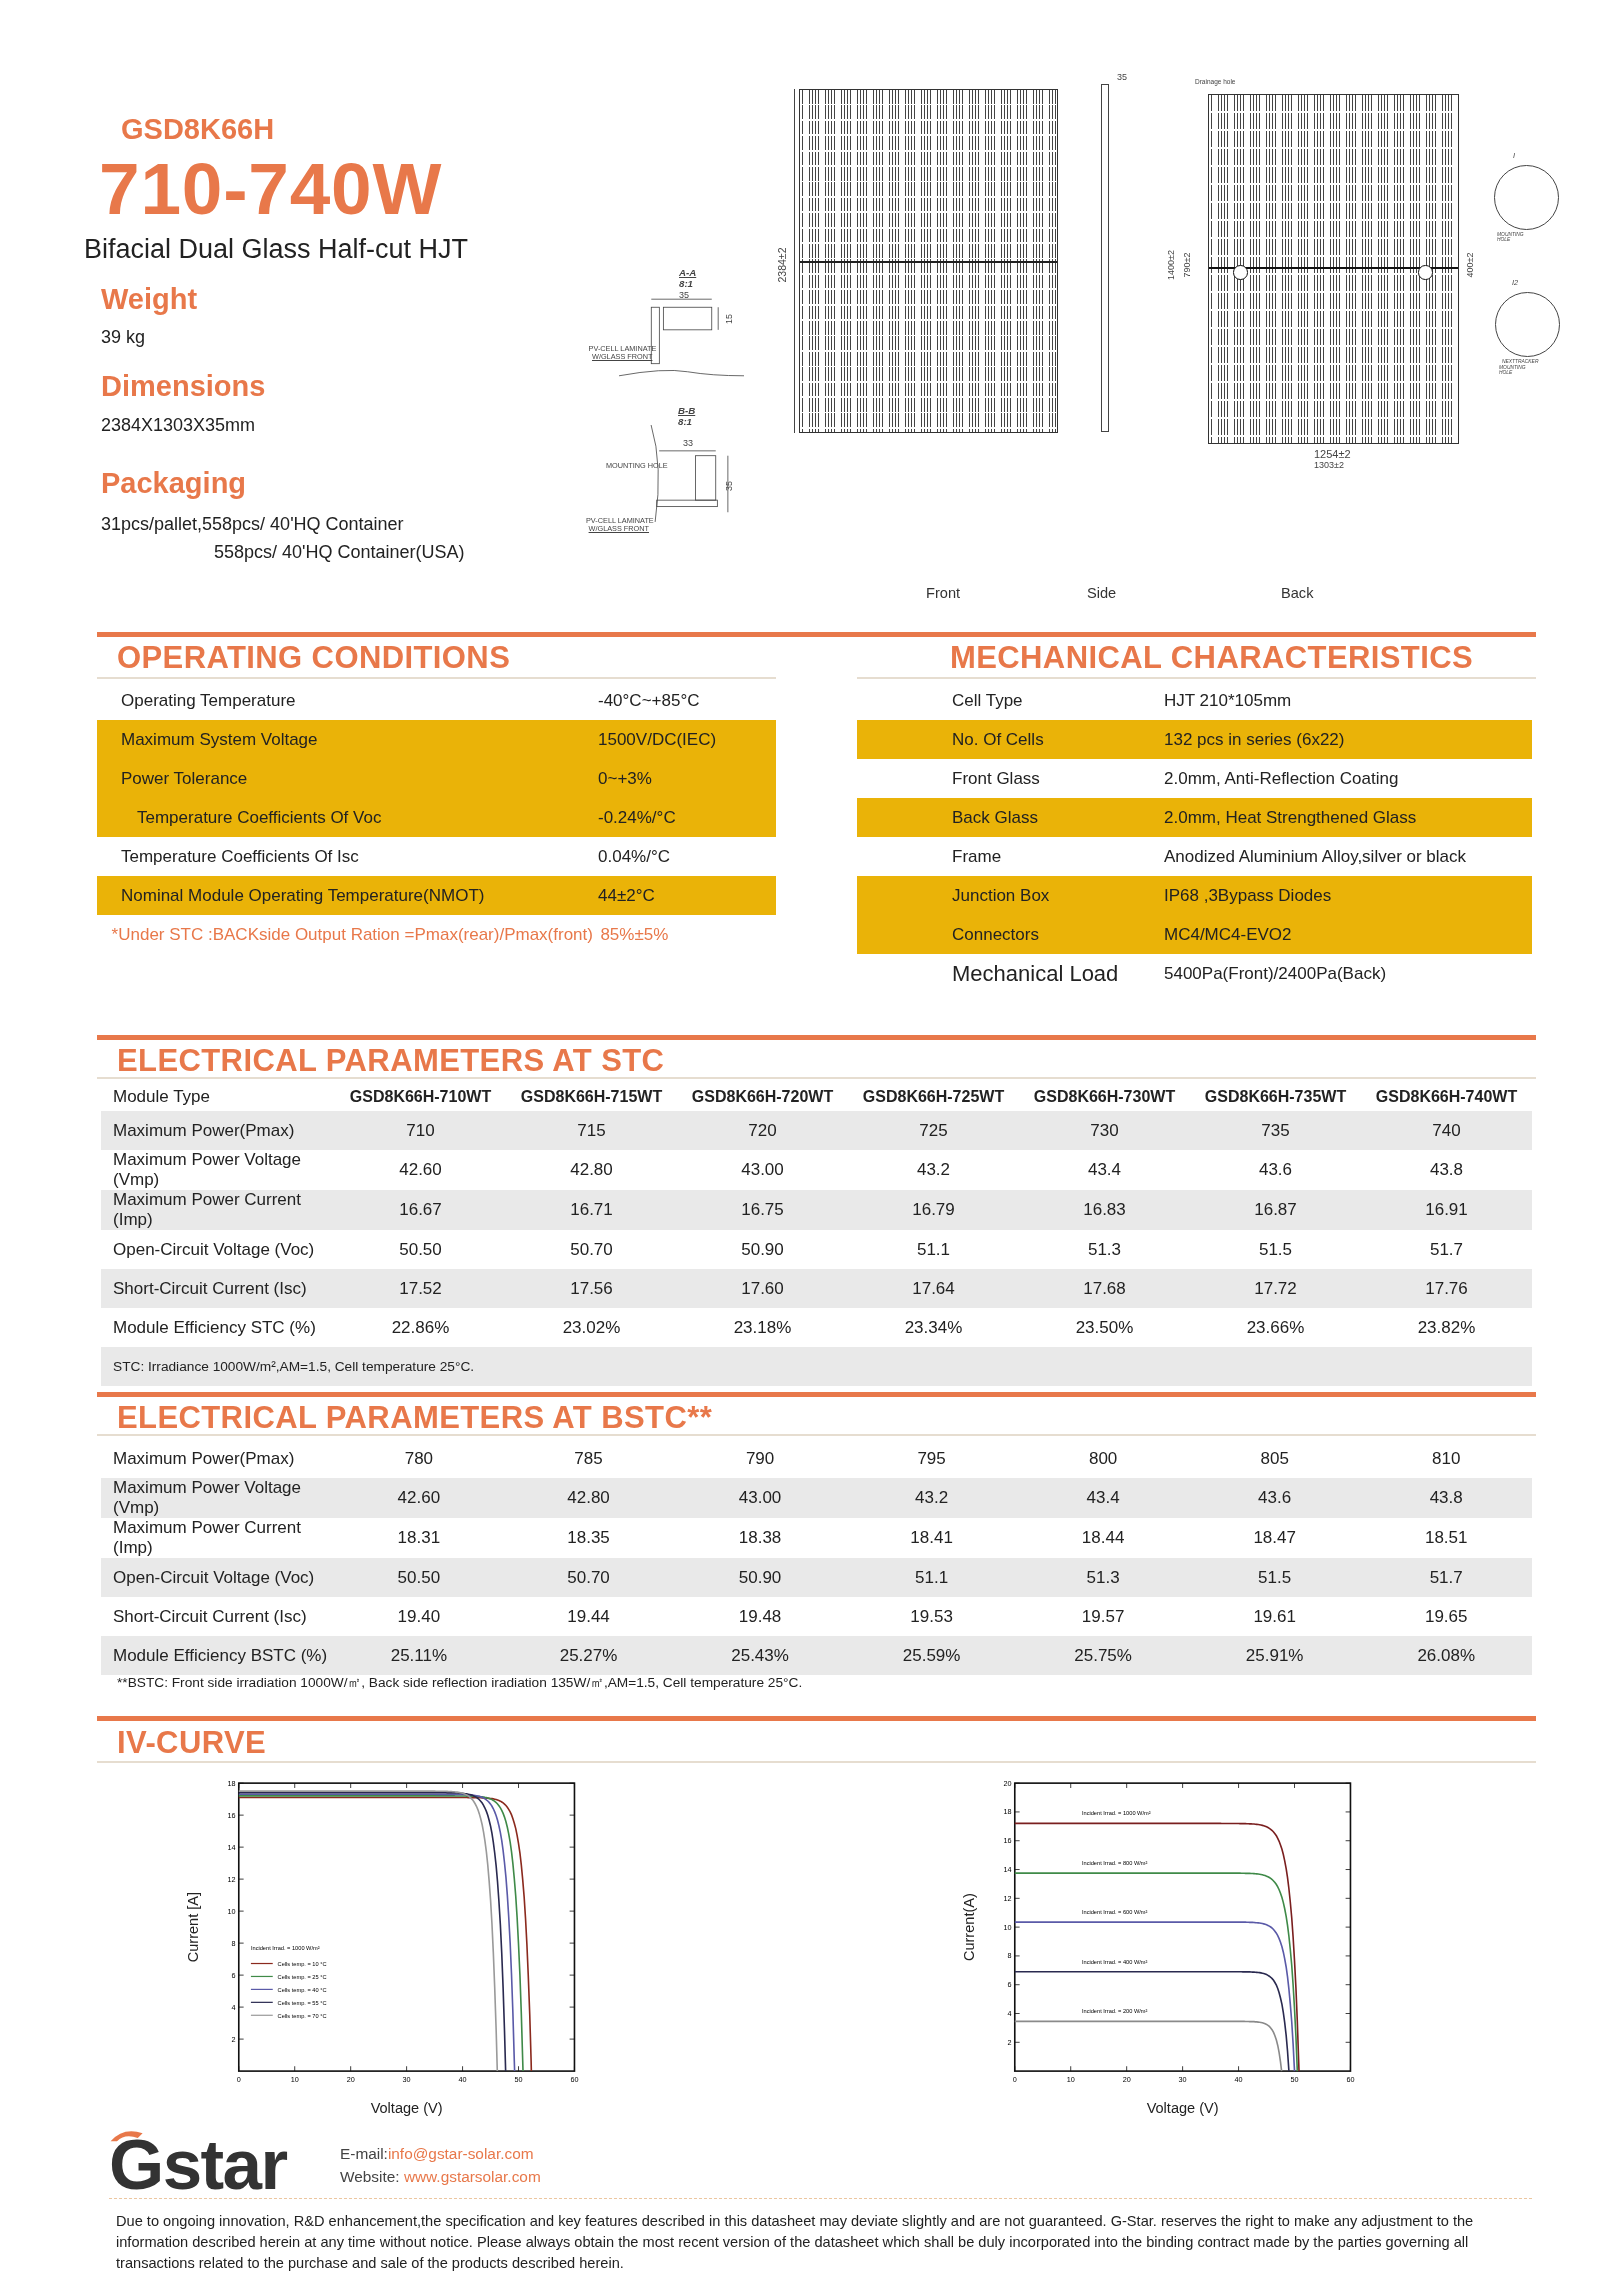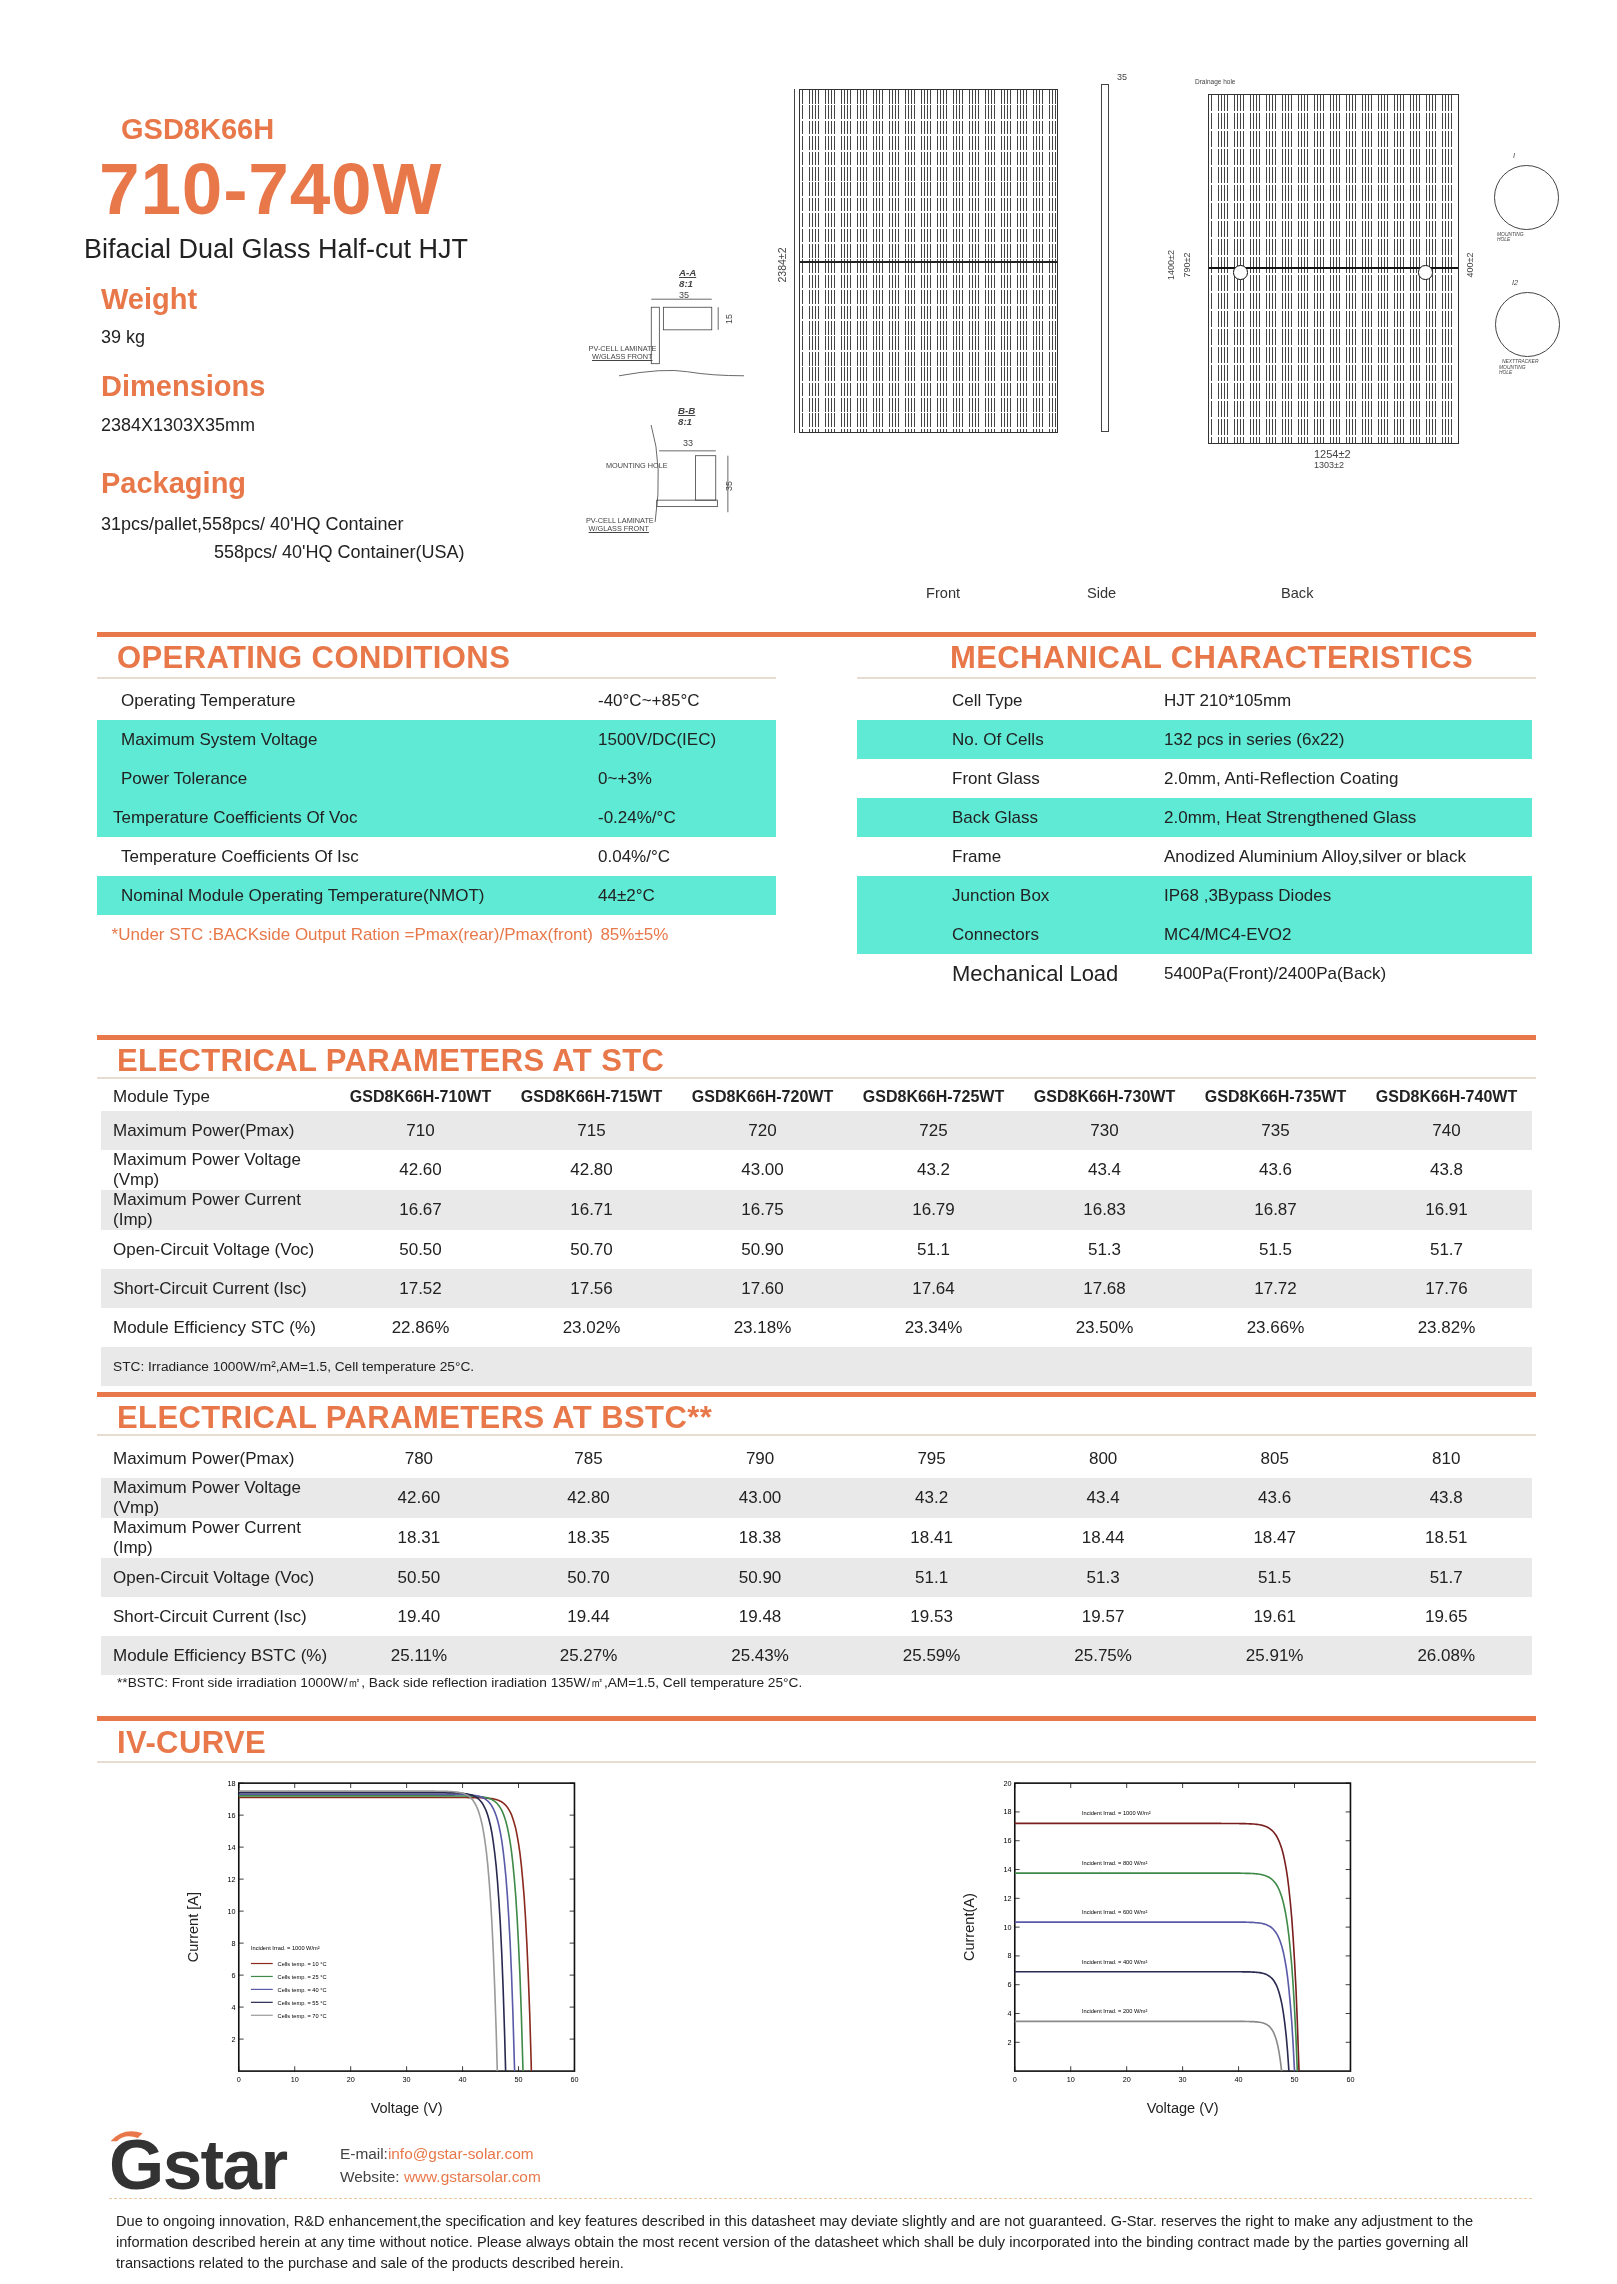--- a/index.html
+++ b/index.html
@@ -19,21 +19,21 @@
   .tiny { font-size: 7.3px; color: #444; font-family: "Liberation Sans", sans-serif; }
 
   
   .bar { height: 4.9px; background: #e8784a; }
   .thin { height: 1.6px; background: #e6ddd0; }
   .sec-title { font-size: 31px; font-weight: bold; color: #e8784a; letter-spacing: 0.4px; }
 
   
   table { border-collapse: collapse; }
   .kv td { height: 39px; font-size: 17px; color: #222; padding: 0; vertical-align: middle; }
-  .kv tr.shade td { background: #5eead4; }
+  .kv tr.shade td { background: #eab308; }
   .grid td, .grid th { height: 39px; font-size: 17px; color: #222; padding: 0; text-align: center; vertical-align: middle; }
   .grid th { font-weight: bold; font-size: 16px; }
   .grid td.lbl, .grid th.lbl { text-align: left; padding-left: 12px; font-weight: normal; }
   .grid tr.shade td { background: #e9e9e9; }
   .note { font-size: 13.7px; color: #222; }
 
   
   .logo { font-size: 71px; font-weight: bold; color: #333; letter-spacing: -1.6px; }
   .contact { font-size: 15.4px; color: #444; }
   .contact a { color: #e8784a; text-decoration: none; }
@@ -144,21 +144,21 @@
       </tr>
     <tr class="shade">
         <td style="padding-left:24px">Maximum System Voltage</td>
         <td>1500V/DC(IEC)</td>
       </tr>
     <tr class="shade">
         <td style="padding-left:24px">Power Tolerance</td>
         <td>0~+3%</td>
       </tr>
     <tr class="shade">
-        <td style="padding-left:16px">Temperature Coefficients Of Voc</td>
+        <td style="padding-left:40px">Temperature Coefficients Of Voc</td>
         <td>-0.24%/°C</td>
       </tr>
     <tr>
         <td style="padding-left:24px">Temperature Coefficients Of Isc</td>
         <td>0.04%/°C</td>
       </tr>
     <tr class="shade">
         <td style="padding-left:24px">Nominal Module Operating Temperature(NMOT)</td>
         <td>44±2°C</td>
       </tr>

